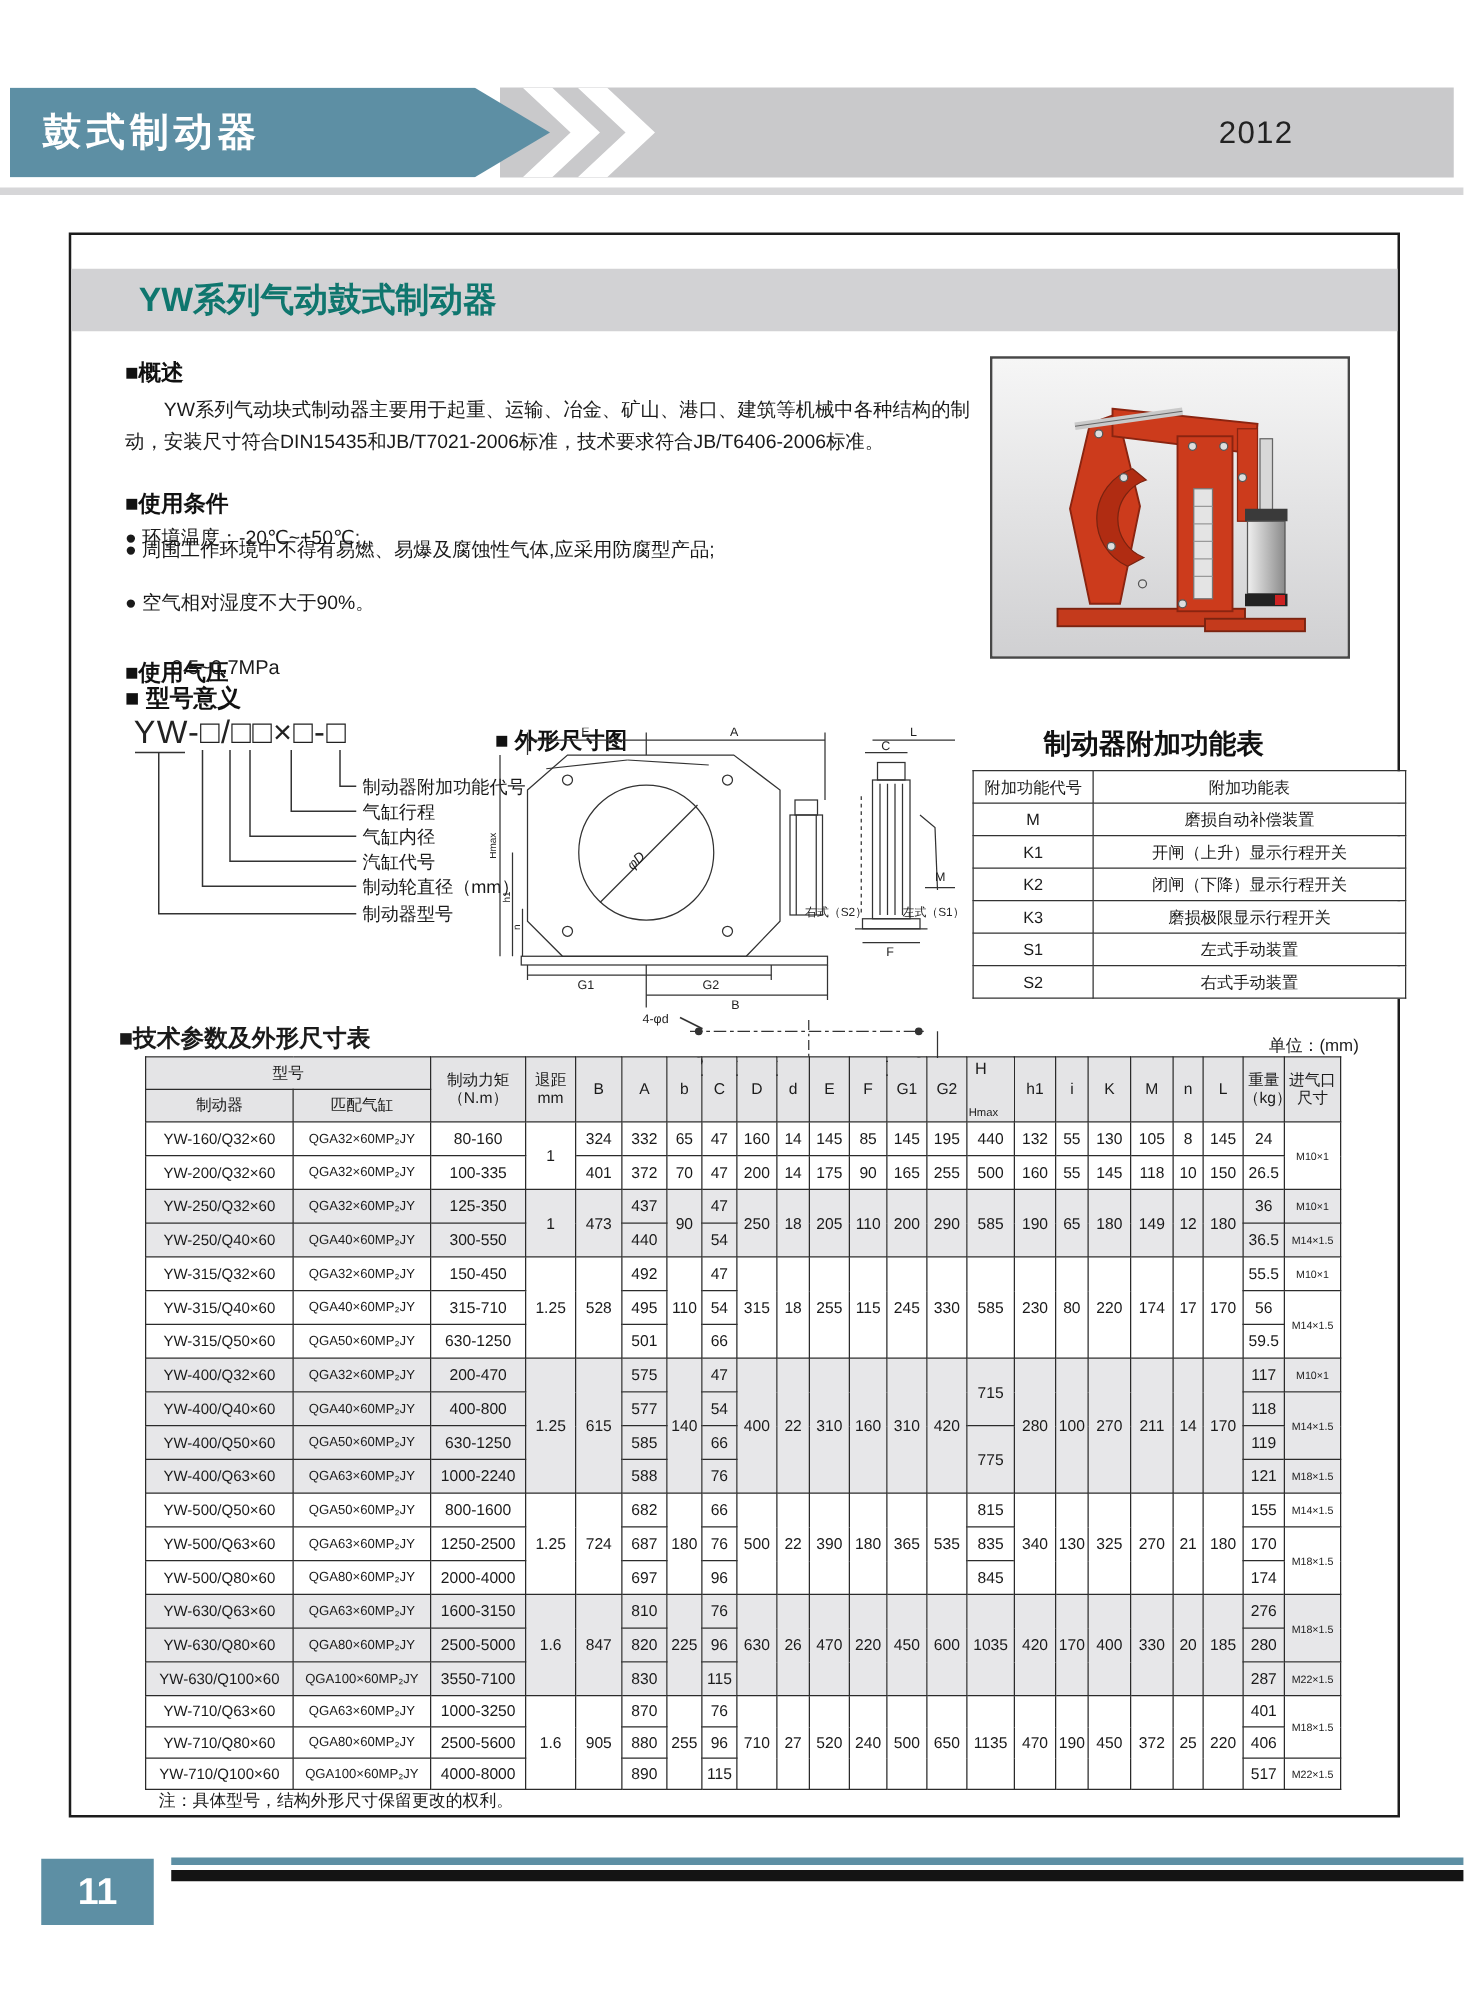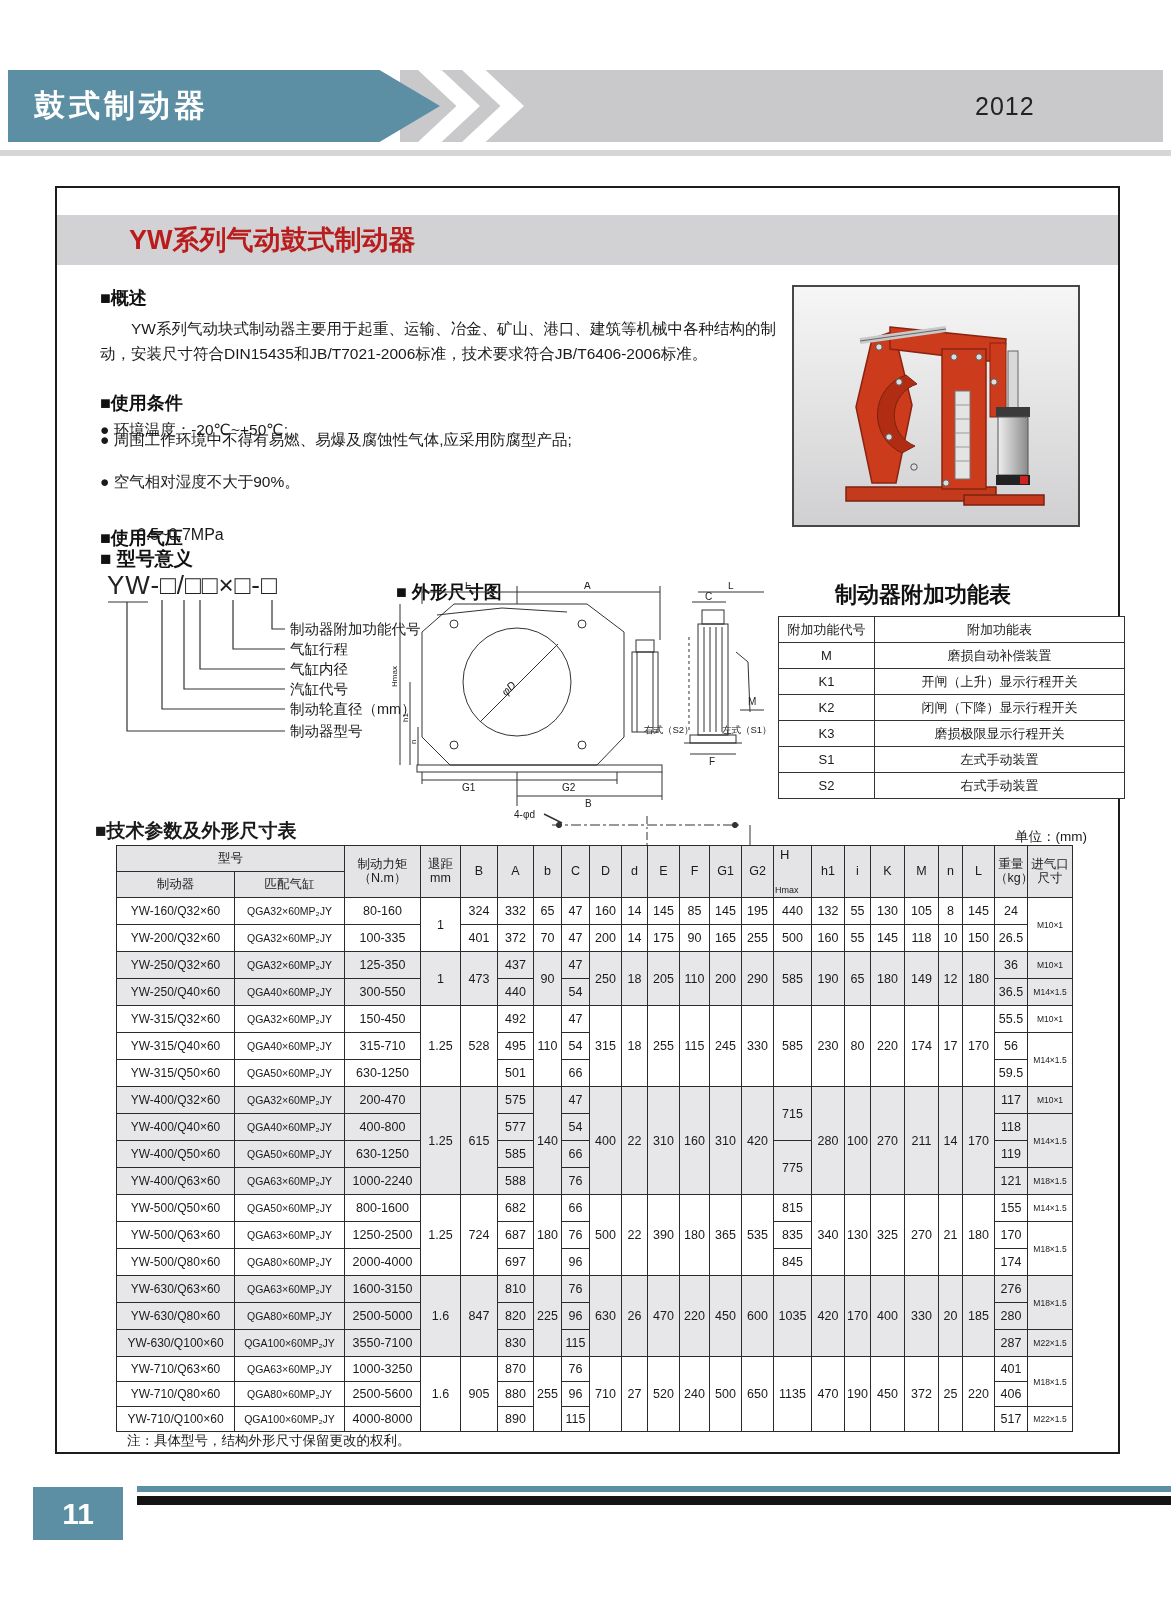--- a/index.html
+++ b/index.html
@@ -11,21 +11,21 @@
         clip-path:polygon(0 0,38% 0,100% 50%,38% 100%,0 100%,62% 50%);}
   .chev1{left:418px;} .chev2{left:462px;}
   .banner-teal{position:absolute;left:8px;top:70px;width:432px;height:72px;background:#5d8fa4;
         clip-path:polygon(0 0,86% 0,100% 50%,86% 100%,0 100%);
         color:#ffffff;font-size:31px;font-weight:bold;letter-spacing:4px;line-height:72px;padding-left:26px;box-sizing:border-box;}
   .banner-year{position:absolute;left:975px;top:70px;height:72px;line-height:72px;font-size:25px;color:#222;letter-spacing:1px;}
   .under-strip{position:absolute;left:0;top:150px;width:1171px;height:6px;background:#d6d6d8;}
   
   .doc-box{position:absolute;left:55px;top:186px;width:1065px;height:1268px;border:2px solid #1c1c1c;background:#fff;box-sizing:border-box;}
   .doc-title-band{position:absolute;left:0;top:27px;width:100%;height:50px;background:#d2d2d4;}
-  .doc-title-band .t{padding-left:72px;font-size:27px;font-weight:bold;line-height:50px;color:#b91c1c;}
+  .doc-title-band .t{padding-left:54px;font-size:27px;font-weight:bold;line-height:50px;color:#0f766e;}
   .sec-h{position:absolute;font-size:18px;font-weight:bold;color:#111;}
   .overview-p{position:absolute;left:43px;top:128px;width:688px;font-size:15.5px;line-height:25px;text-indent:2em;color:#1a1a1a;}
   .cond-item{position:absolute;left:43px;font-size:15.5px;color:#1a1a1a;}
   .press-v{position:absolute;left:80px;top:338px;font-size:16px;}
   
   .photo-box{position:absolute;left:735px;top:97px;width:288px;height:242px;border:2px solid #474747;box-sizing:border-box;}
   
   .model-pattern{position:absolute;left:50px;top:382px;font-size:26px;letter-spacing:1px;color:#222;}
   .model-label{position:absolute;left:233px;font-size:14.5px;color:#1a1a1a;}
   .model-svg{position:absolute;left:33px;top:412px;}

